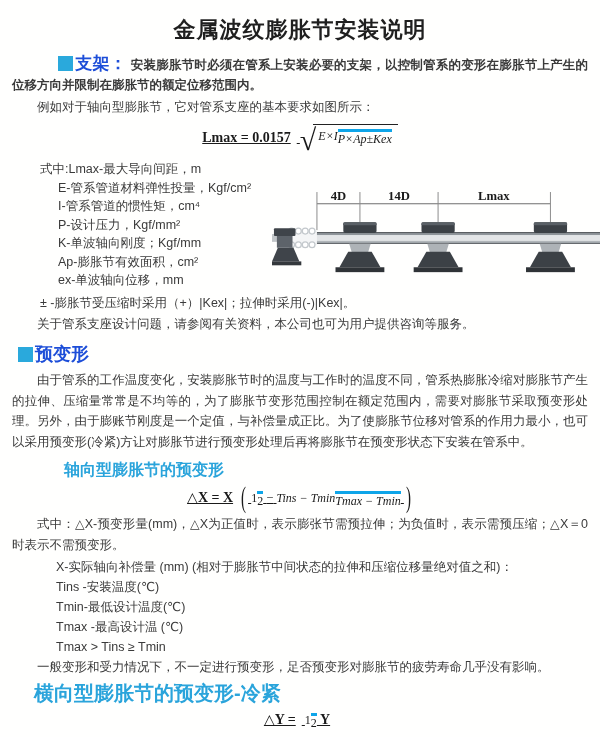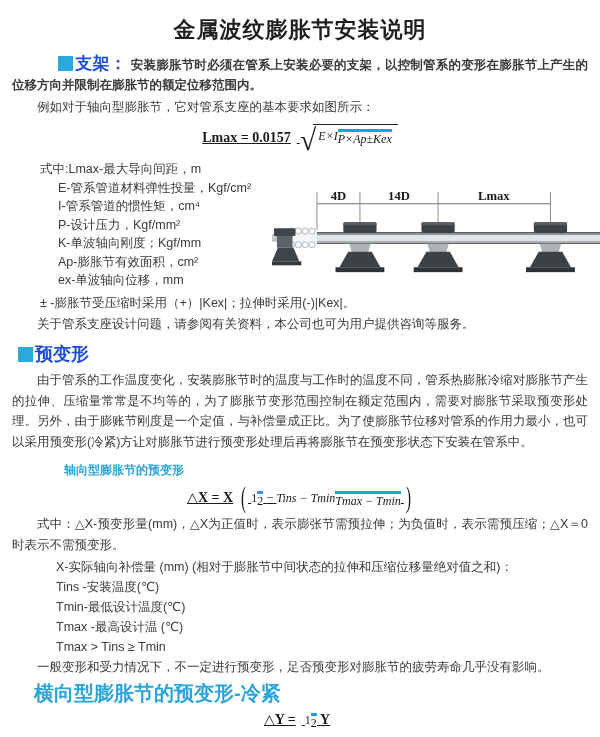--- a/index.html
+++ b/index.html
@@ -33,21 +33,21 @@
   .two-col{display:flex;align-items:flex-start;margin-top:2px;gap:12px;}
   .defs{width:248px;flex:none;}
   .def-line{padding-left:46px;line-height:18.5px;white-space:nowrap;}
   .def-line.first{padding-left:28px;}
   .diagram-wrap{flex:1;margin-top:26px;}
   .note-line{padding-left:28px;margin:1px 0;}
   .sec2-head{margin:10px 0 4px 0;padding-left:6px;}
   .sec2-head .blue-head{font-size:18px;}
   .para{ text-indent:2em; text-align:justify; margin:2px 0; line-height:20.5px;}
   .sub-blue{
-    color:#2aa4db;font-size:12px;font-weight:bold;
+    color:#2aa4db;font-size:16px;font-weight:bold;
     padding-left:52px;margin:8px 0 2px 0;
   }
   .sub-blue.lateral{font-size:20px;padding-left:22px;margin-top:6px;}
   .plain-line{padding-left:44px;margin:0;line-height:20px;}
   svg text{font-family:"Liberation Serif","DejaVu Serif",serif;font-weight:bold;font-size:13px;fill:#1a1a1a;}
 </style>
 </head>
 <body>
 
 <div class="page">

